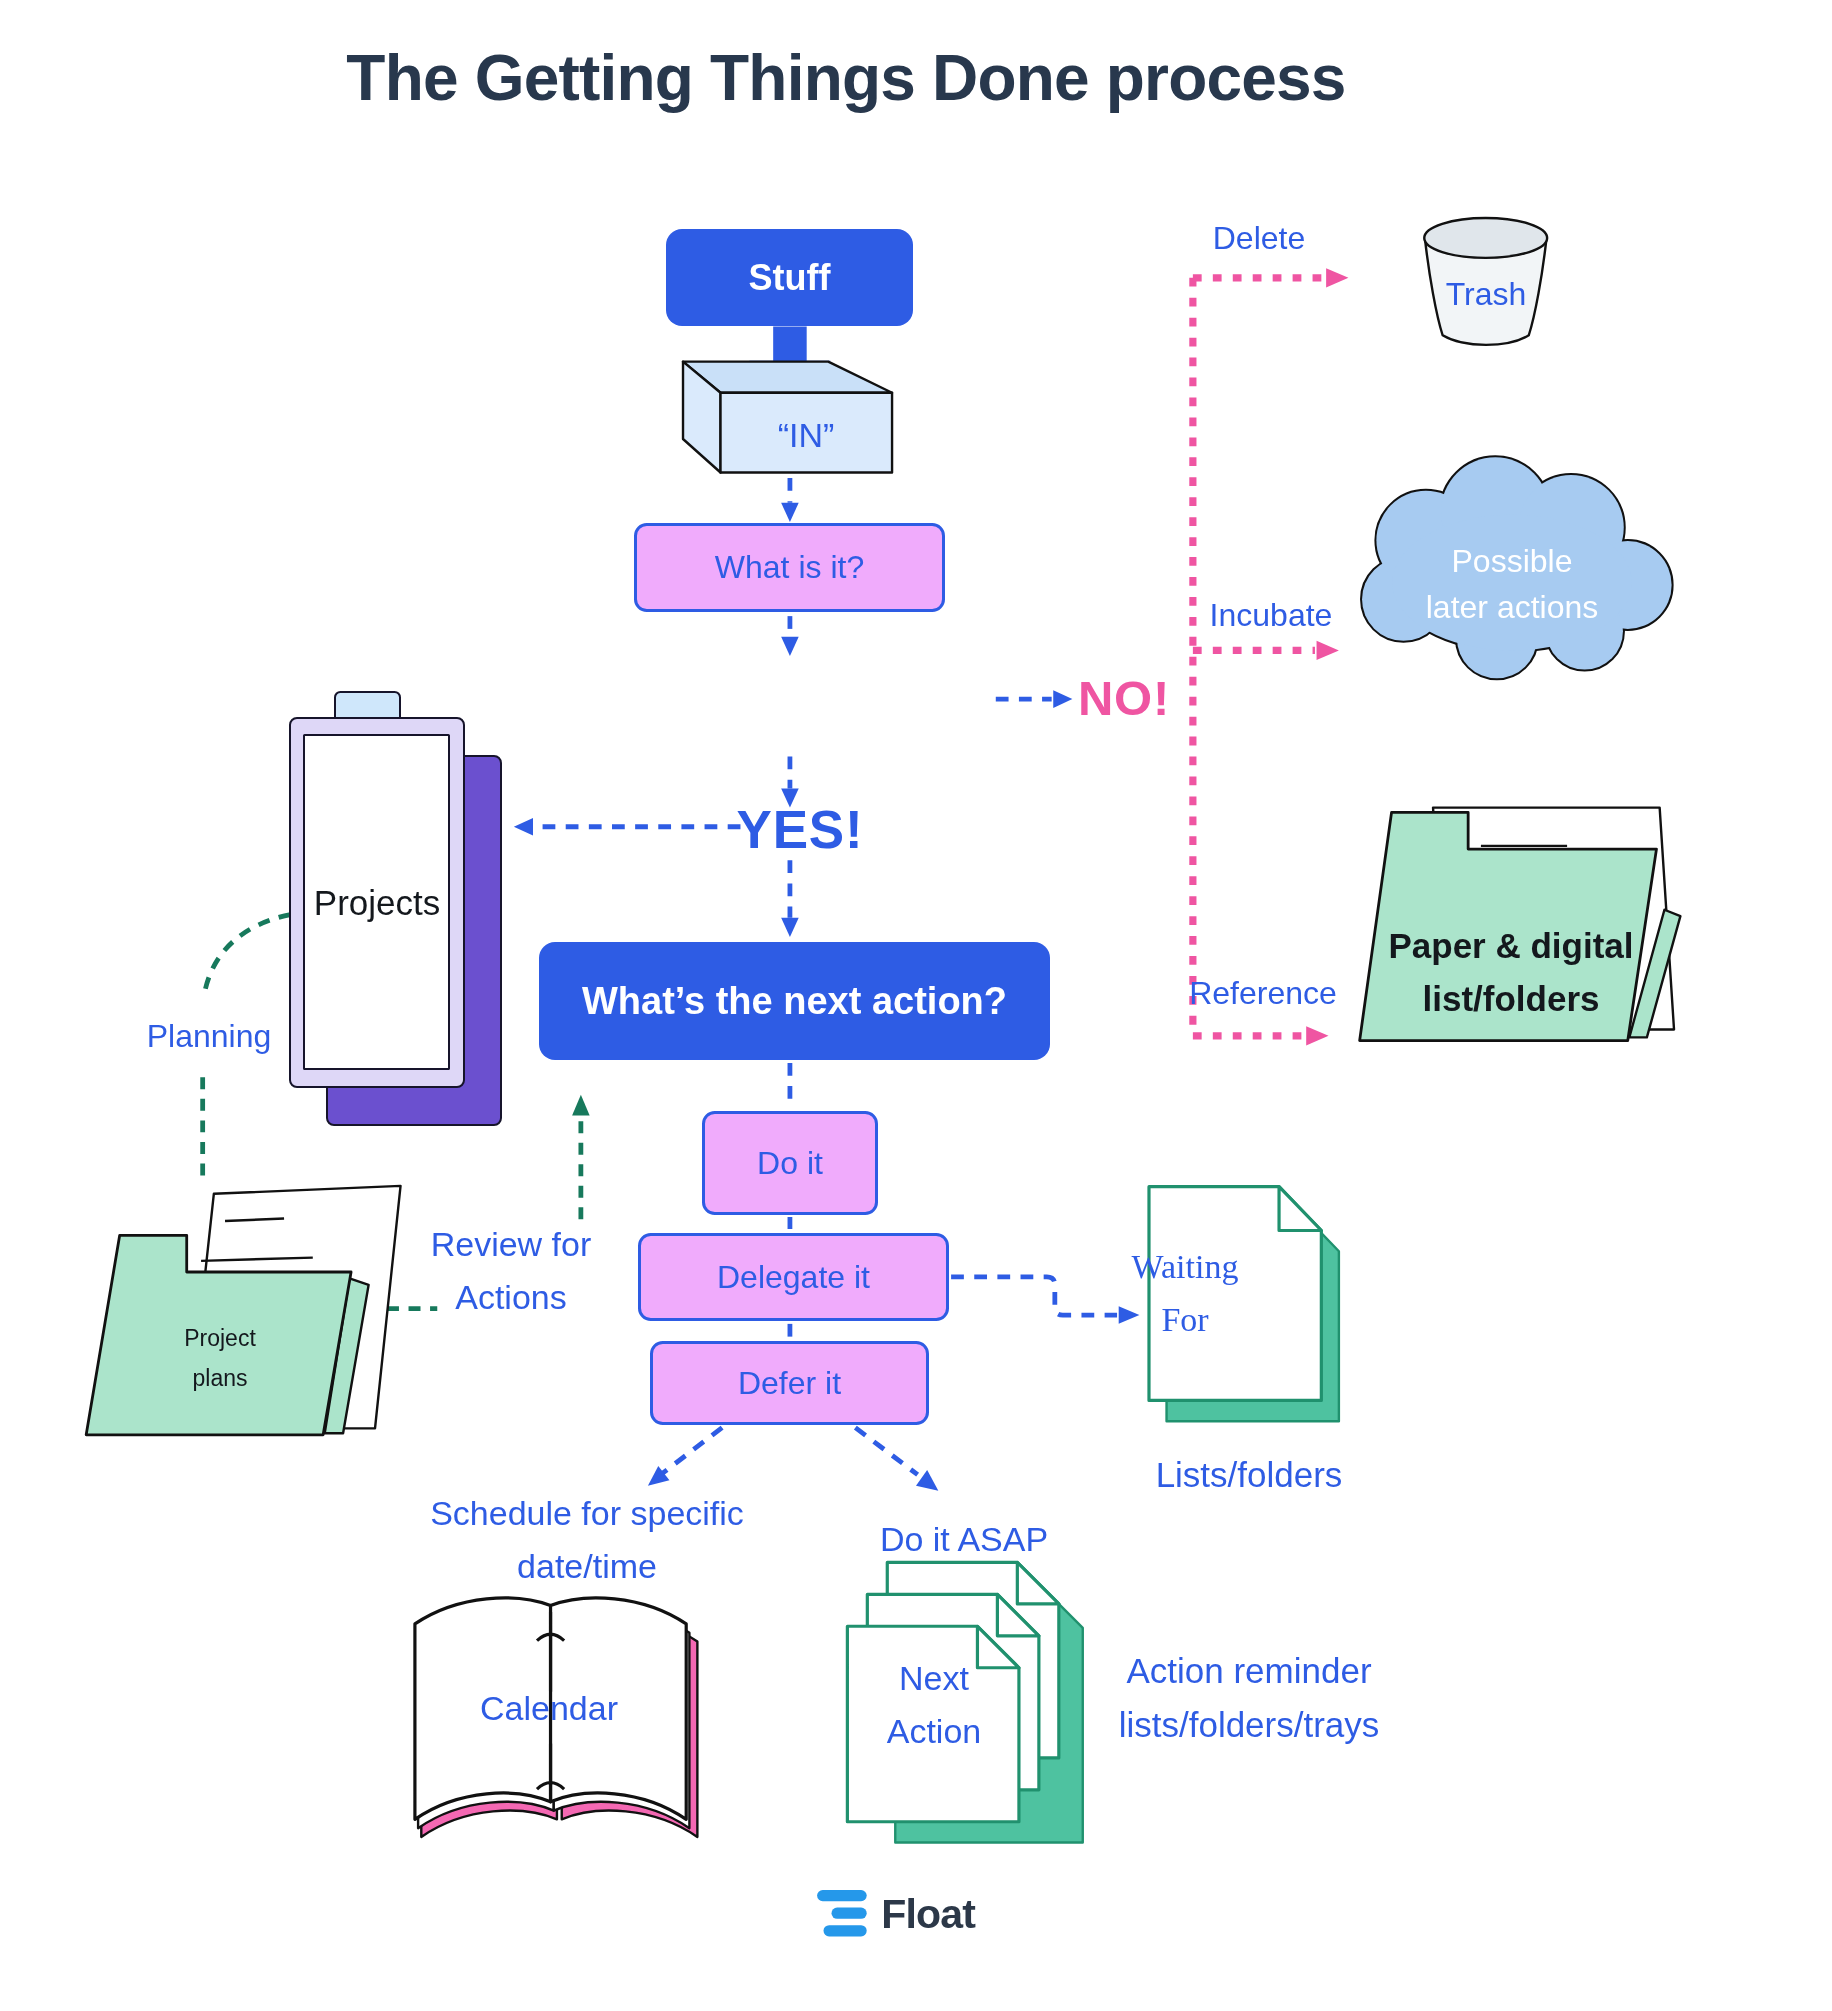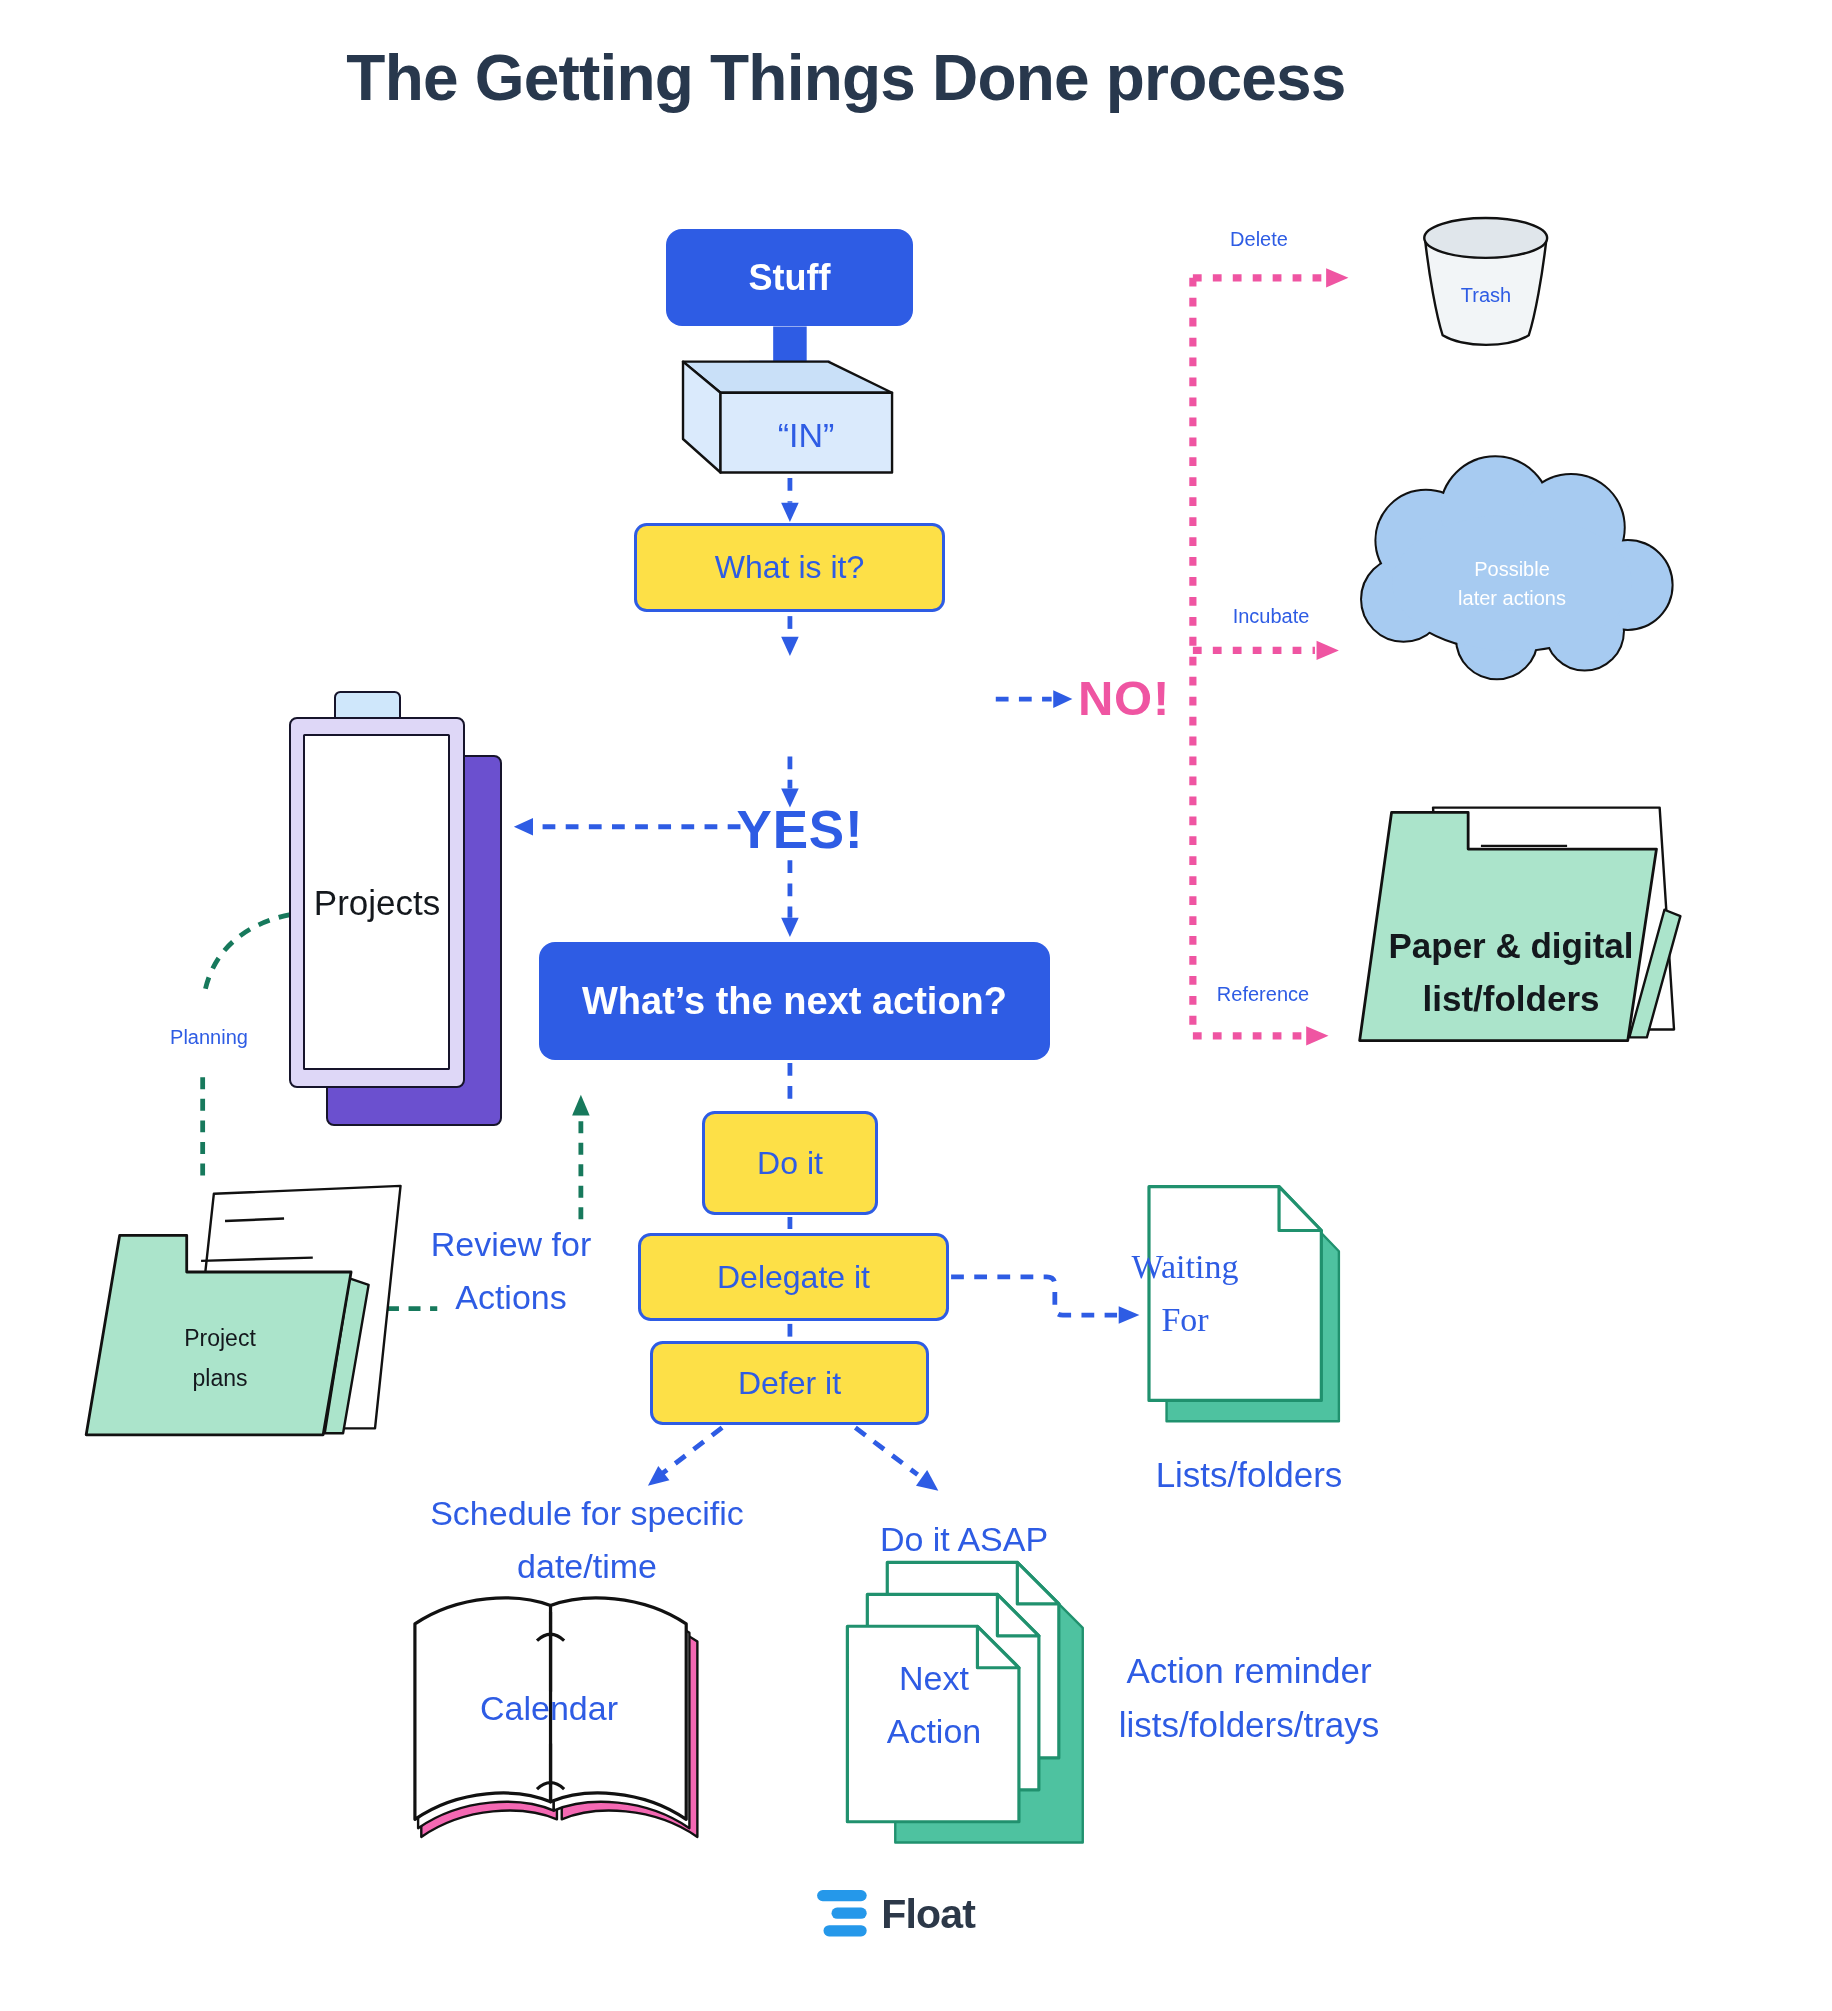--- a/index.html
+++ b/index.html
@@ -8,24 +8,24 @@
     --purple:#6b50cf; --trashFill:#f2f5f7; --trashLid:#e0e6eb;
     --calendarPink:#f468b3; --floatBlue:#2598ea; --ink:#14181d; --titleInk:#28384d;
   }
   html,body{margin:0;padding:0;background:#fff;}
   .stage{position:relative;width:1832px;height:2011px;background:#fff;overflow:hidden;
          font-family:"Liberation Sans",sans-serif;}
   svg.art{position:absolute;left:0;top:0;}
   .node{position:absolute;display:flex;align-items:center;justify-content:center;
         box-sizing:border-box;text-align:center;}
   .filled{background:var(--blue);color:#fff;border-radius:16px;font-size:36px;font-weight:600;}
-  .outline{background:#fde047;border:3.2px solid var(--blue);color:var(--blue);
+  .outline{background:#f0abfc;border:3.2px solid var(--blue);color:var(--blue);
            border-radius:12.8px;font-size:32px;font-weight:500;}
   .lbl{position:absolute;transform:translate(-50%,-50%);color:var(--blue);
-       font-size:20px;font-weight:500;text-align:center;white-space:nowrap;line-height:1.55;}
+       font-size:32px;font-weight:500;text-align:center;white-space:nowrap;line-height:1.55;}
   .lbl span{display:block;}
   .big{font-size:49px;font-weight:800;letter-spacing:0.8px;}
   .pinktxt{color:var(--pink);}
   .whitetxt{color:#fff;}
   .darktxt{color:var(--ink);font-weight:600;}
   .darktxt.reg{font-weight:500;}
 
   #title{position:absolute;left:0;top:41px;width:1692px;text-align:center;
          font-size:64px;font-weight:800;color:var(--titleInk);letter-spacing:-0.8px;}
 

